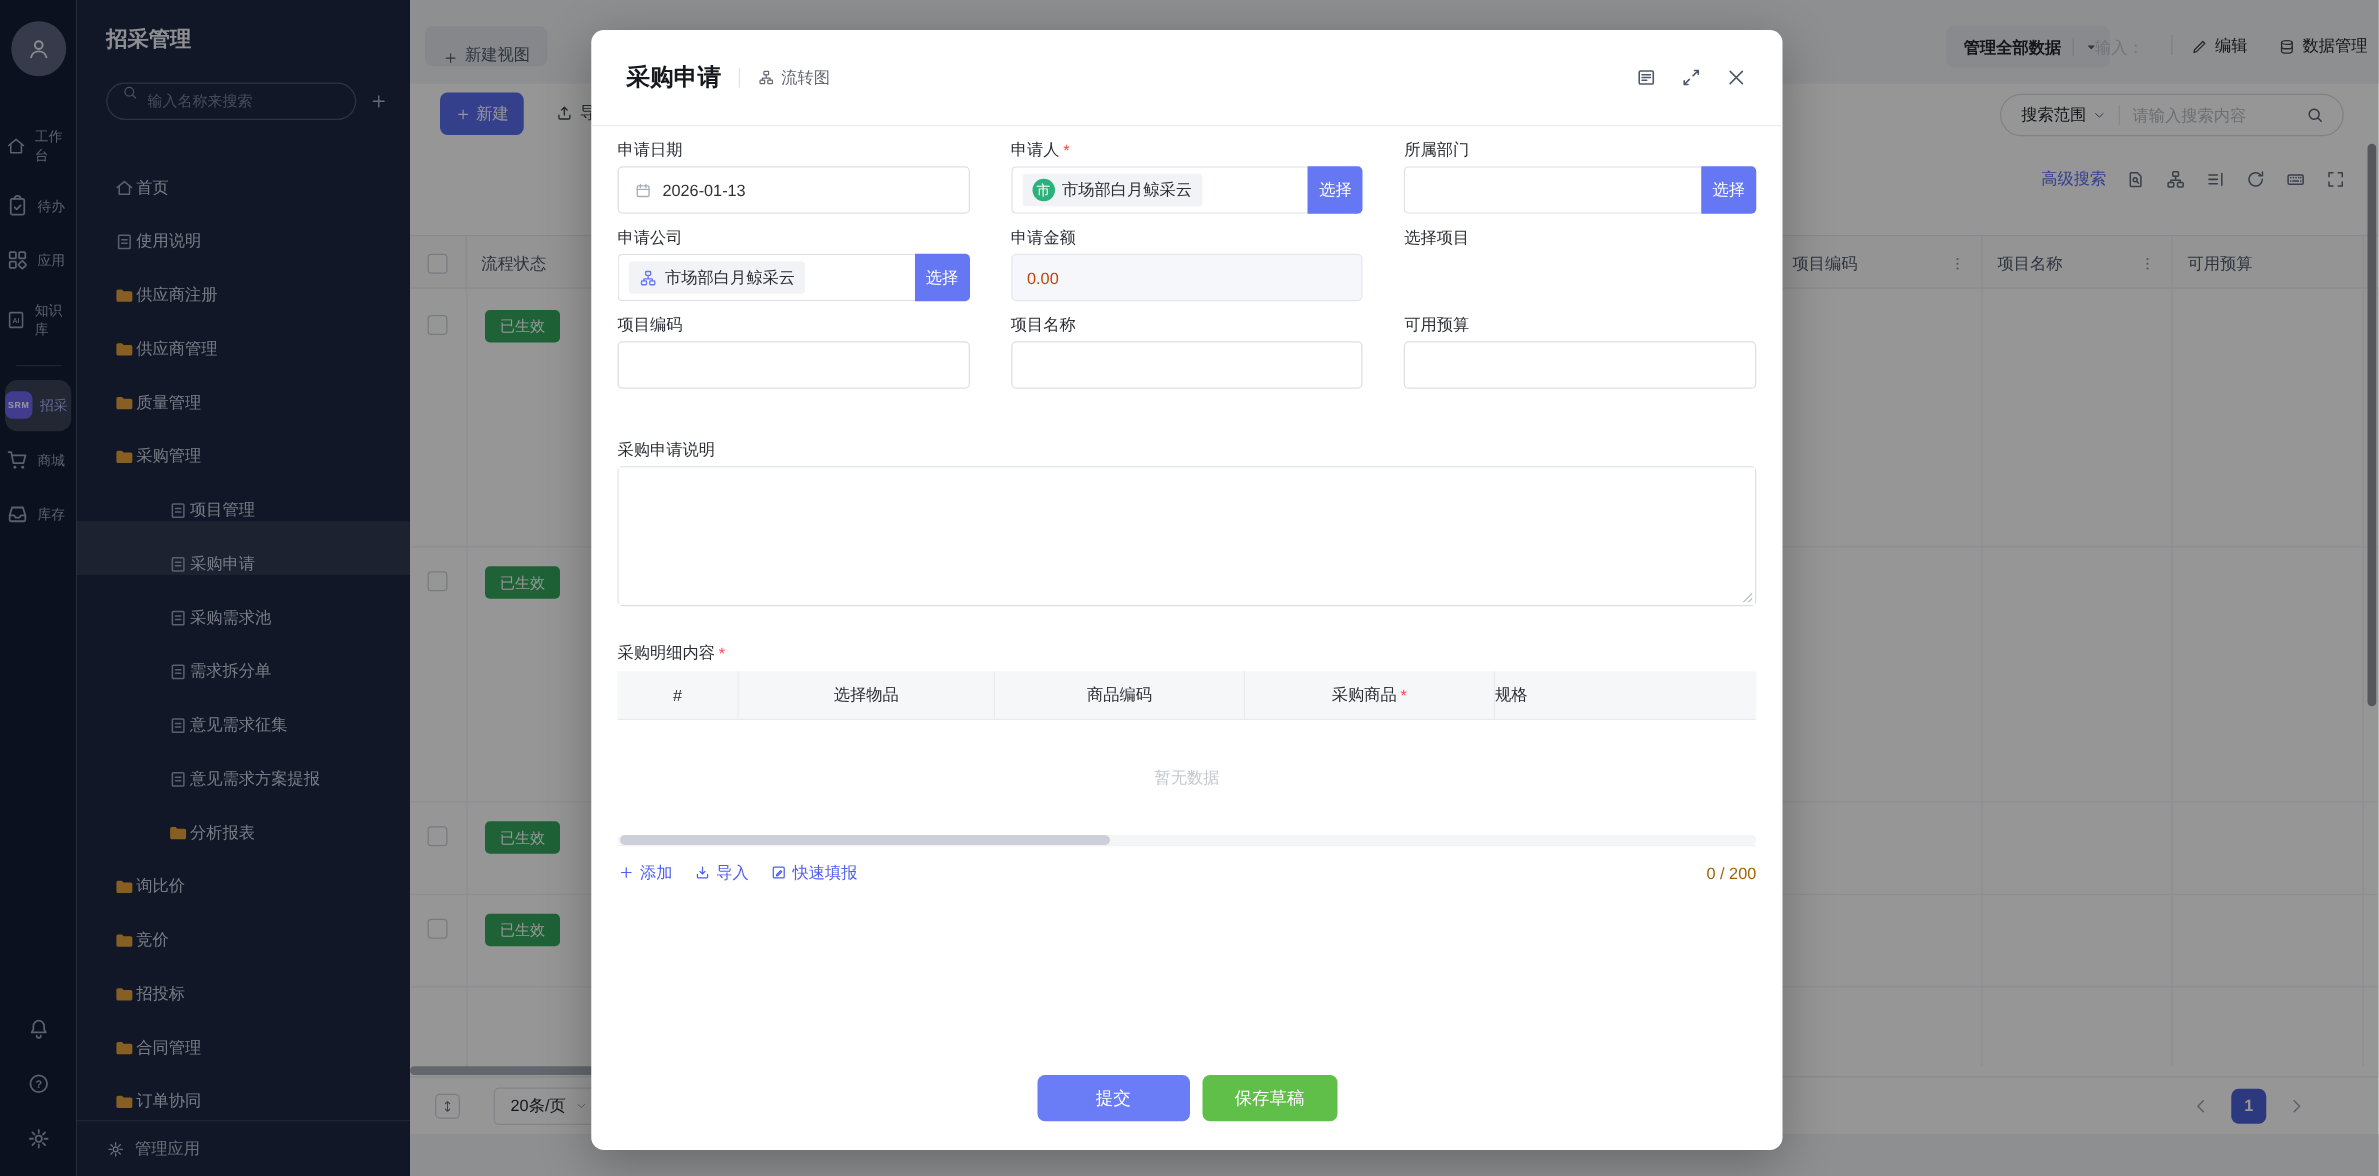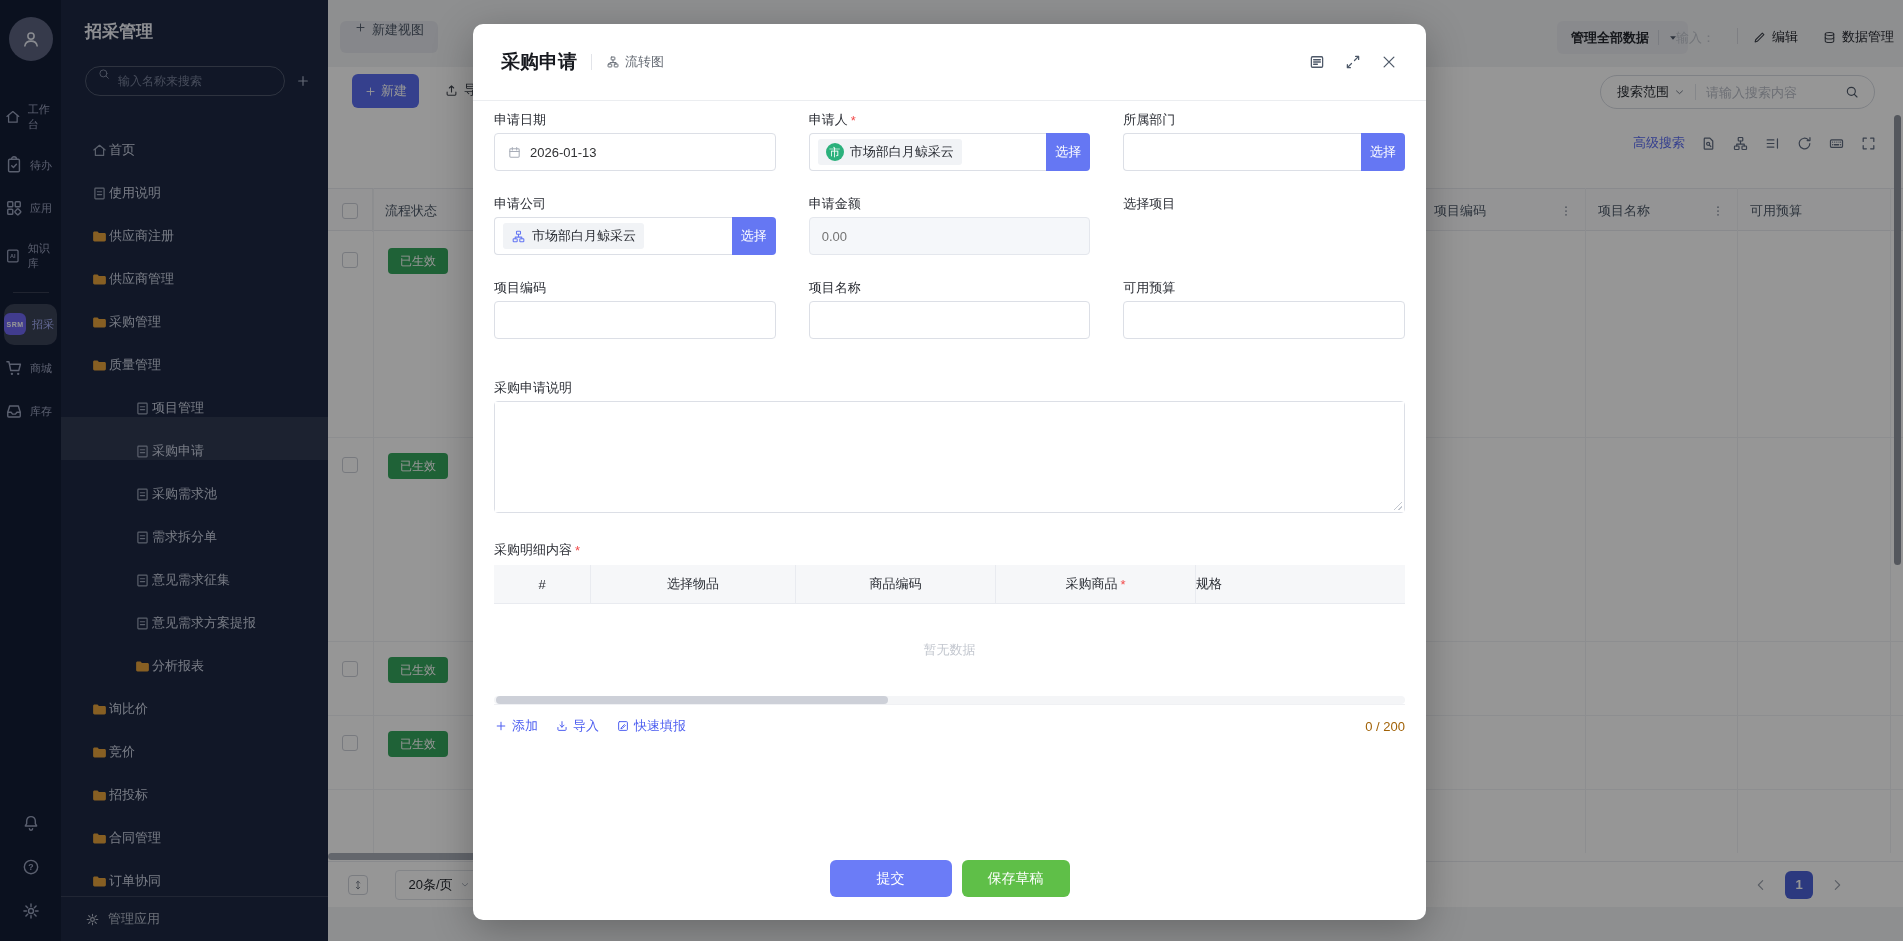--- a/index.html
+++ b/index.html
@@ -36,21 +36,21 @@
   .sb-item.lvl1{padding-left:73px}
   .sb-item.sel{background:rgba(255,255,255,.09)}
   .sb-item .ic{width:17px;height:17px;flex:none}
   .ic-folder{color:#e6a23c}
   .ic-file{color:#9aa3b8}
   .sb-footer{position:absolute;left:0;bottom:0;width:100%;height:45px;border-top:1px solid rgba(255,255,255,.12);display:flex;align-items:center;gap:8px;padding-left:24px;font-size:13px;color:#b7bdcc;cursor:pointer}
   .sb-footer .ic{width:15px;height:15px}
 
   
   .main{position:absolute;left:328px;top:0;width:1575px;height:941px;z-index:1}
-  .pill-newview{position:absolute;left:12px;top:21px;height:32px;padding:0 14px;background:#e4e6ec;border-radius:6px;display:flex;align-items:flex-start;gap:5px;font-size:13px;color:#4e5969;cursor:pointer}
+  .pill-newview{position:absolute;left:12px;top:21px;height:32px;padding:0 14px;background:#e4e6ec;border-radius:6px;display:flex;align-items:flex-end;gap:5px;font-size:13px;color:#4e5969;cursor:pointer}
   .pill-newview .ic{width:13px;height:13px}
   .manage-pill{position:absolute;left:1229px;top:21px;height:33px;padding:0 10px 0 14px;background:#e9ebf0;border-radius:6px;display:flex;align-items:center;font-size:13px;color:#23262d;font-weight:bold;cursor:pointer}
   .manage-pill .mp-sep{width:1px;height:15px;background:#cfd3db;margin:0 9px}
   .manage-pill .ic{width:10px;height:10px;color:#4e5969}
   .input-hint{position:absolute;left:1348px;top:29px;font-size:13px;color:#c3c7cf}
   .hint-sep{position:absolute;left:1409px;top:28px;width:1px;height:16px;background:#d6d9df}
   .edit-link,.dm-link{position:absolute;top:28px;display:flex;align-items:center;gap:5px;font-size:13px;color:#23262d;cursor:pointer}
   .edit-link{left:1424px}.dm-link{left:1494px}
   .edit-link .ic,.dm-link .ic{width:15px;height:15px;color:#3f444d}
 
@@ -99,24 +99,24 @@
   .m-title{font-size:19px;font-weight:bold;color:#17191f}
   .m-sep{width:1px;height:16px;background:#e2e4e9;margin:0 14px}
   .m-flow{display:flex;align-items:center;gap:5px;font-size:13px;color:#646a73;cursor:pointer}
   .m-flow .ic{width:14px;height:14px}
   .m-tools{margin-left:auto;display:flex;align-items:center;gap:18px;color:#4e5969}
   .m-tools .ic{width:18px;height:18px;cursor:pointer}
   .f-grid{display:grid;grid-template-columns:repeat(3,1fr);column-gap:33px;padding:0 21px}
   .f-label{margin-top:10px;height:18px;font-size:13px;color:#2a2d34;display:flex;align-items:center;gap:3px}
   .star{color:#f24b4b;font-size:13px}
   .f-ctrl{margin-top:4px;height:38px}
-  .r2 .f-label,.r3 .f-label{margin-top:24px}
+  .r2 .f-label,.r3 .f-label{margin-top:10px}
   .inp{height:38px;border:1px solid #dcdfe6;border-radius:4px;display:flex;align-items:center;padding:0 12px;font-size:13px;color:#303133;background:#fff}
   .inp input{border:none;outline:none;width:100%;font-size:13px;color:#303133}
-  .inp.disabled{background:#f5f7fa;border-color:#e4e7ed;color:#737373}
+  .inp.disabled{background:#f5f7fa;border-color:#e4e7ed;color:#c2410c}
   .sel-group{display:flex;height:38px}
   .sel-group .inp{flex:1;border-radius:4px 0 0 4px;border-right:none;padding:0 8px}
   .sel-btn{width:44px;background:#6577f3;color:#fff;font-size:13px;border:none;border-radius:0 4px 4px 0;display:flex;align-items:center;justify-content:center;cursor:pointer}
   .tag{display:flex;align-items:center;gap:6px;background:#f1f3f6;border-radius:3px;padding:4px 8px;font-size:13px;color:#2a2d34;max-width:100%;white-space:nowrap}
   .tag-avatar{width:18px;height:18px;border-radius:50%;background:#2bb17c;color:#fff;font-size:11px;display:flex;align-items:center;justify-content:center;flex:none}
   .tag .ic{width:15px;height:15px;color:#6577f3;flex:none}
   .cal{width:15px;height:15px;color:#a8adb8;margin-right:8px;flex:none}
   .pick-btn{width:100%;height:38px;border:1px solid #dcdfe6;background:#fff;border-radius:4px;display:flex;align-items:center;justify-content:center;gap:7px;font-size:13px;color:#3f444d;cursor:pointer}
   .pick-btn .ic{width:15px;height:15px}
   .block{padding:0 21px}
@@ -295,29 +295,29 @@
             </svg>
           </span>
           <span>供应商管理</span>
         </div>
         <div class="sb-item">
           <span class="ic ic-folder">
             <svg viewBox="0 0 24 24" fill="currentColor">
               <path d="M3 7c0-1.1.9-2 2-2h4.2l2 2H19c1.1 0 2 .9 2 2v8c0 1.1-.9 2-2 2H5c-1.1 0-2-.9-2-2V7z"></path>
             </svg>
           </span>
+          <span>质量管理</span>
+        </div>
+        <div class="sb-item">
+          <span class="ic ic-folder">
+            <svg viewBox="0 0 24 24" fill="currentColor">
+              <path d="M3 7c0-1.1.9-2 2-2h4.2l2 2H19c1.1 0 2 .9 2 2v8c0 1.1-.9 2-2 2H5c-1.1 0-2-.9-2-2V7z"></path>
+            </svg>
+          </span>
           <span>采购管理</span>
-        </div>
-        <div class="sb-item">
-          <span class="ic ic-folder">
-            <svg viewBox="0 0 24 24" fill="currentColor">
-              <path d="M3 7c0-1.1.9-2 2-2h4.2l2 2H19c1.1 0 2 .9 2 2v8c0 1.1-.9 2-2 2H5c-1.1 0-2-.9-2-2V7z"></path>
-            </svg>
-          </span>
-          <span>质量管理</span>
         </div>
         <div class="sb-item lvl1">
           <span class="ic ic-file">
             <svg viewBox="0 0 24 24" fill="none" stroke="currentColor" stroke-width="1.7" stroke-linecap="round" stroke-linejoin="round">
               <path d="M6.5 4.5h11a1 1 0 0 1 1 1v13a1 1 0 0 1-1 1h-11a1 1 0 0 1-1-1v-13a1 1 0 0 1 1-1z"></path>
               <path d="M9 9.5h6M9 13.5h6"></path>
             </svg>
           </span>
           <span>项目管理</span>
         </div>

